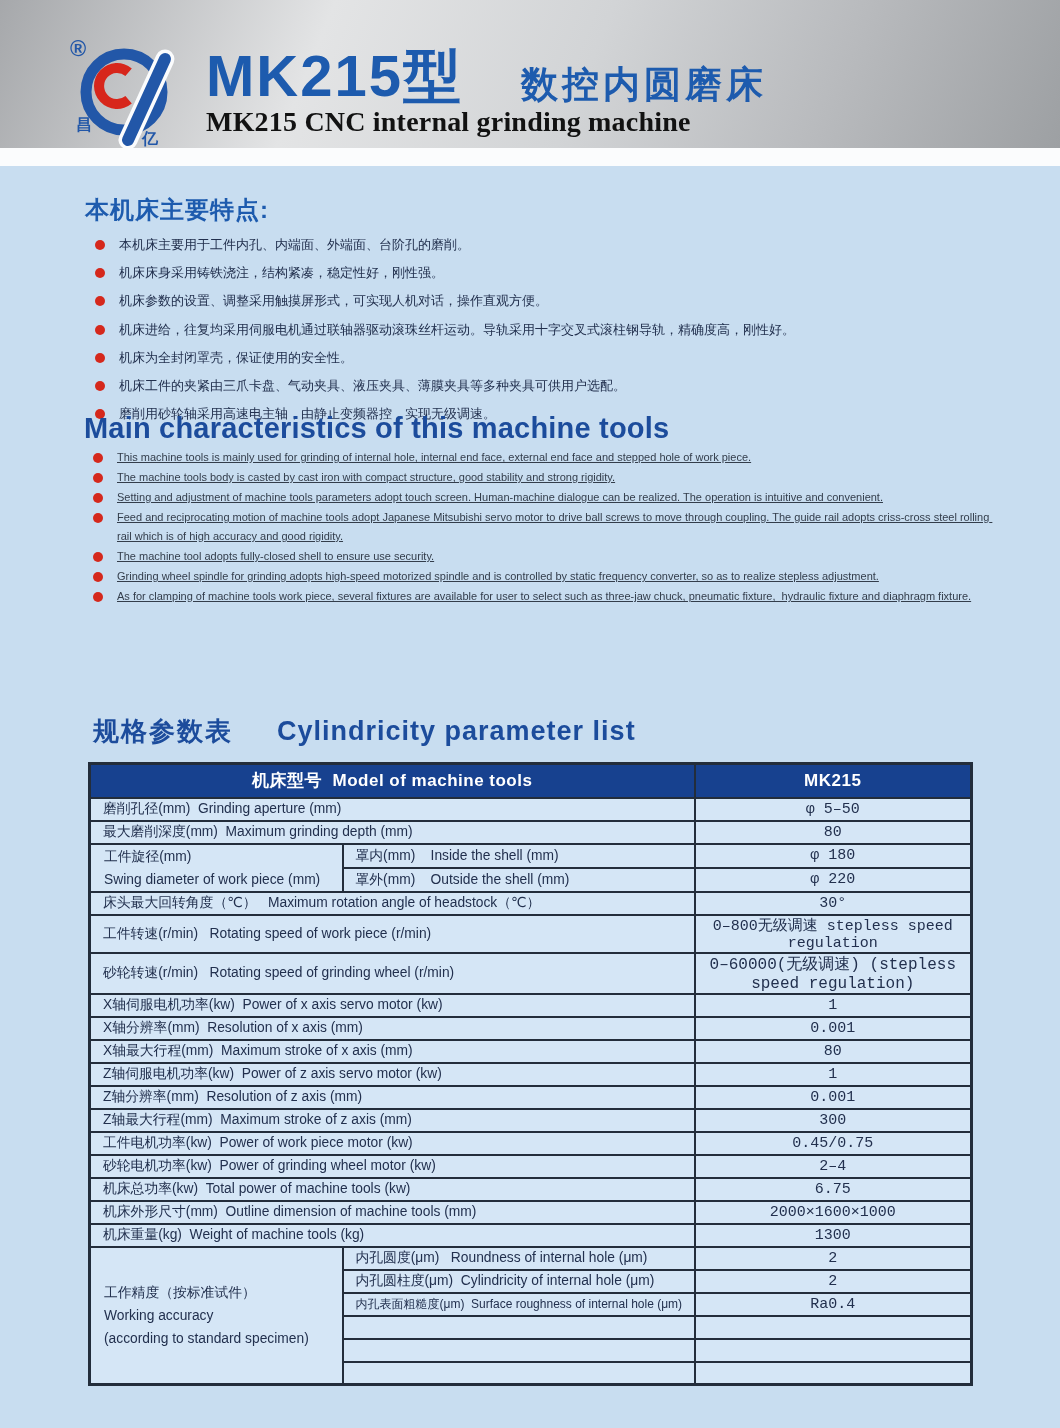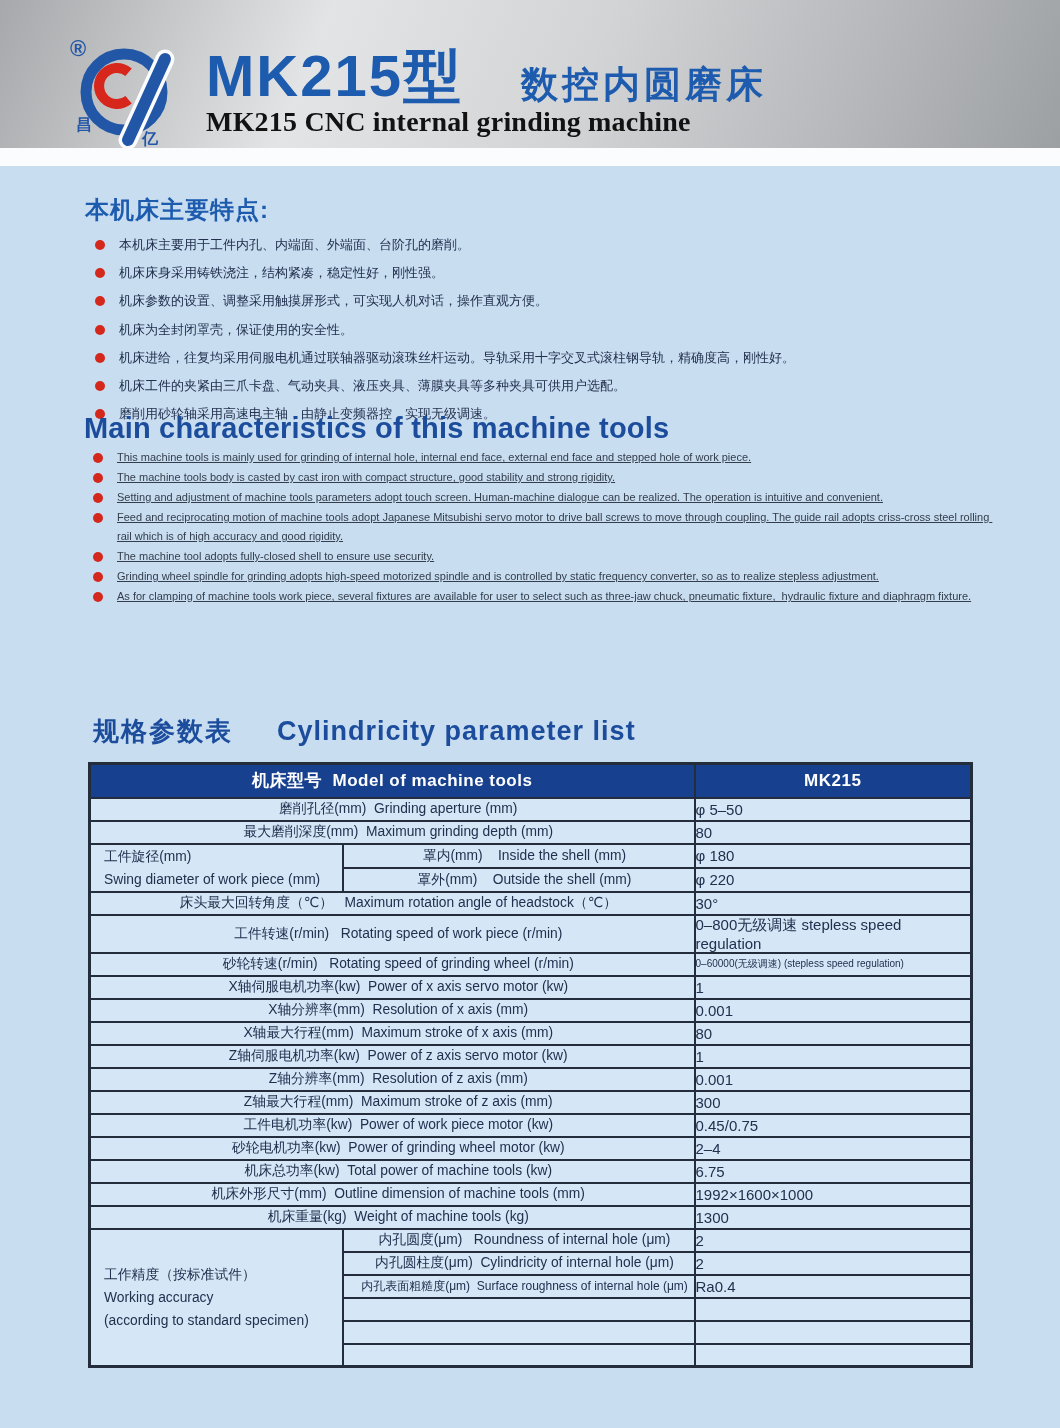--- a/index.html
+++ b/index.html
@@ -41,25 +41,25 @@
   .spec-heading{position:absolute; left:93px; top:714px; color:var(--heading-blue); font-weight:bold;}
   .spec-heading .cn{font-size:26px; letter-spacing:2px;}
   .spec-heading .en{font-size:27px; margin-left:44px; letter-spacing:1px;}
   
   table.spec{position:absolute; left:88px; top:762px; width:882px; border-collapse:collapse;
     table-layout:fixed; background:var(--cell-bg); border:3px solid var(--line);}
   table.spec th, table.spec td{border:2px solid var(--line); white-space:pre-wrap; overflow:hidden;}
   table.spec th{height:34px; background:var(--navy); color:#fff; font-size:17px;
     font-weight:bold; text-align:center; letter-spacing:0.5px;}
   table.spec td{height:23px; color:var(--text-cn);}
-  td.lbl{font-size:13.8px; padding-left:12px; text-align:center;}
-  td.val{font-size:15px; color:#253246;}
+  td.lbl{font-size:13.8px; padding-left:12px; text-align:left;}
+  td.val{font-size:15px; text-align:center; color:#253246;font-family:Liberation Mono, monospace;}
   td.grp{font-size:13.8px; padding-left:13px; vertical-align:middle; line-height:23px;}
   td.small{font-size:12px;margin-left:8px;}
-  td.vsmall{font-size:10px;}
+  td.vsmall{font-size:16px;}
   
   .logo text{font-family:"Liberation Sans","DejaVu Sans",sans-serif;}
 </style>
 </head>
 <body>
 
 <div class="page">
 
   <div class="header-gray"></div>
   <div class="header-strip"></div>
@@ -76,22 +76,22 @@
 
   <div class="title-model">MK215型</div>
   <div class="title-cn">数控内圆磨床</div>
   <div class="title-en">MK215 CNC internal grinding machine</div>
 
   <div class="cn-heading">本机床主要特点:</div>
   <ul class="cn-list">
       <li><span class="dot"></span><span>本机床主要用于工件内孔、内端面、外端面、台阶孔的磨削。</span></li>
       <li><span class="dot"></span><span>机床床身采用铸铁浇注，结构紧凑，稳定性好，刚性强。</span></li>
       <li><span class="dot"></span><span>机床参数的设置、调整采用触摸屏形式，可实现人机对话，操作直观方便。</span></li>
+      <li><span class="dot"></span><span>机床进给，往复均采用伺服电机通过联轴器驱动滚珠丝杆运动。导轨采用十字交叉式滚柱钢导轨，精确度高，刚性好。</span></li>
       <li><span class="dot"></span><span>机床为全封闭罩壳，保证使用的安全性。</span></li>
-      <li><span class="dot"></span><span>机床进给，往复均采用伺服电机通过联轴器驱动滚珠丝杆运动。导轨采用十字交叉式滚柱钢导轨，精确度高，刚性好。</span></li>
       <li><span class="dot"></span><span>机床工件的夹紧由三爪卡盘、气动夹具、液压夹具、薄膜夹具等多种夹具可供用户选配。</span></li>
       <li><span class="dot"></span><span>磨削用砂轮轴采用高速电主轴，由静止变频器控，实现无级调速。</span></li>
     </ul>
 
   <div class="en-heading">Main characteristics of this machine tools</div>
   <ul class="en-list">
       <li><span class="dot"></span><span>This machine tools is mainly used for grinding of internal hole, internal end face, external end face and stepped hole of work piece.</span></li>
       <li><span class="dot"></span><span>The machine tools body is casted by cast iron with compact structure, good stability and strong rigidity.</span></li>
       <li><span class="dot"></span><span>Setting and adjustment of machine tools parameters adopt touch screen. Human-machine dialogue can be realized. The operation is intuitive and convenient.</span></li>
       <li><span class="dot"></span><span>Feed and reciprocating motion of machine tools adopt Japanese Mitsubishi servo motor to drive ball screws to move through coupling. The guide rail adopts criss-cross steel rolling rail which is of high accuracy and good rigidity.</span></li>
@@ -177,21 +177,21 @@
         <tr>
           <td class="lbl" colspan="2">砂轮电机功率(kw)  Power of grinding wheel motor (kw)</td>
           <td class="val">2–4</td>
         </tr>
         <tr>
           <td class="lbl" colspan="2">机床总功率(kw)  Total power of machine tools (kw)</td>
           <td class="val">6.75</td>
         </tr>
         <tr>
           <td class="lbl" colspan="2">机床外形尺寸(mm)  Outline dimension of machine tools (mm)</td>
-          <td class="val">1992×1600×1000</td>
+          <td class="val">2000×1600×1000</td>
         </tr>
         <tr>
           <td class="lbl" colspan="2">机床重量(kg)  Weight of machine tools (kg)</td>
           <td class="val">1300</td>
         </tr>
         <tr>
           <td class="grp" rowspan="6"><div>工作精度（按标准试件）</div><div>Working accuracy</div><div>(according to standard specimen)</div></td>
           <td class="lbl">内孔圆度(μm)   Roundness of internal hole (μm)</td>
           <td class="val">2</td>
         </tr>

